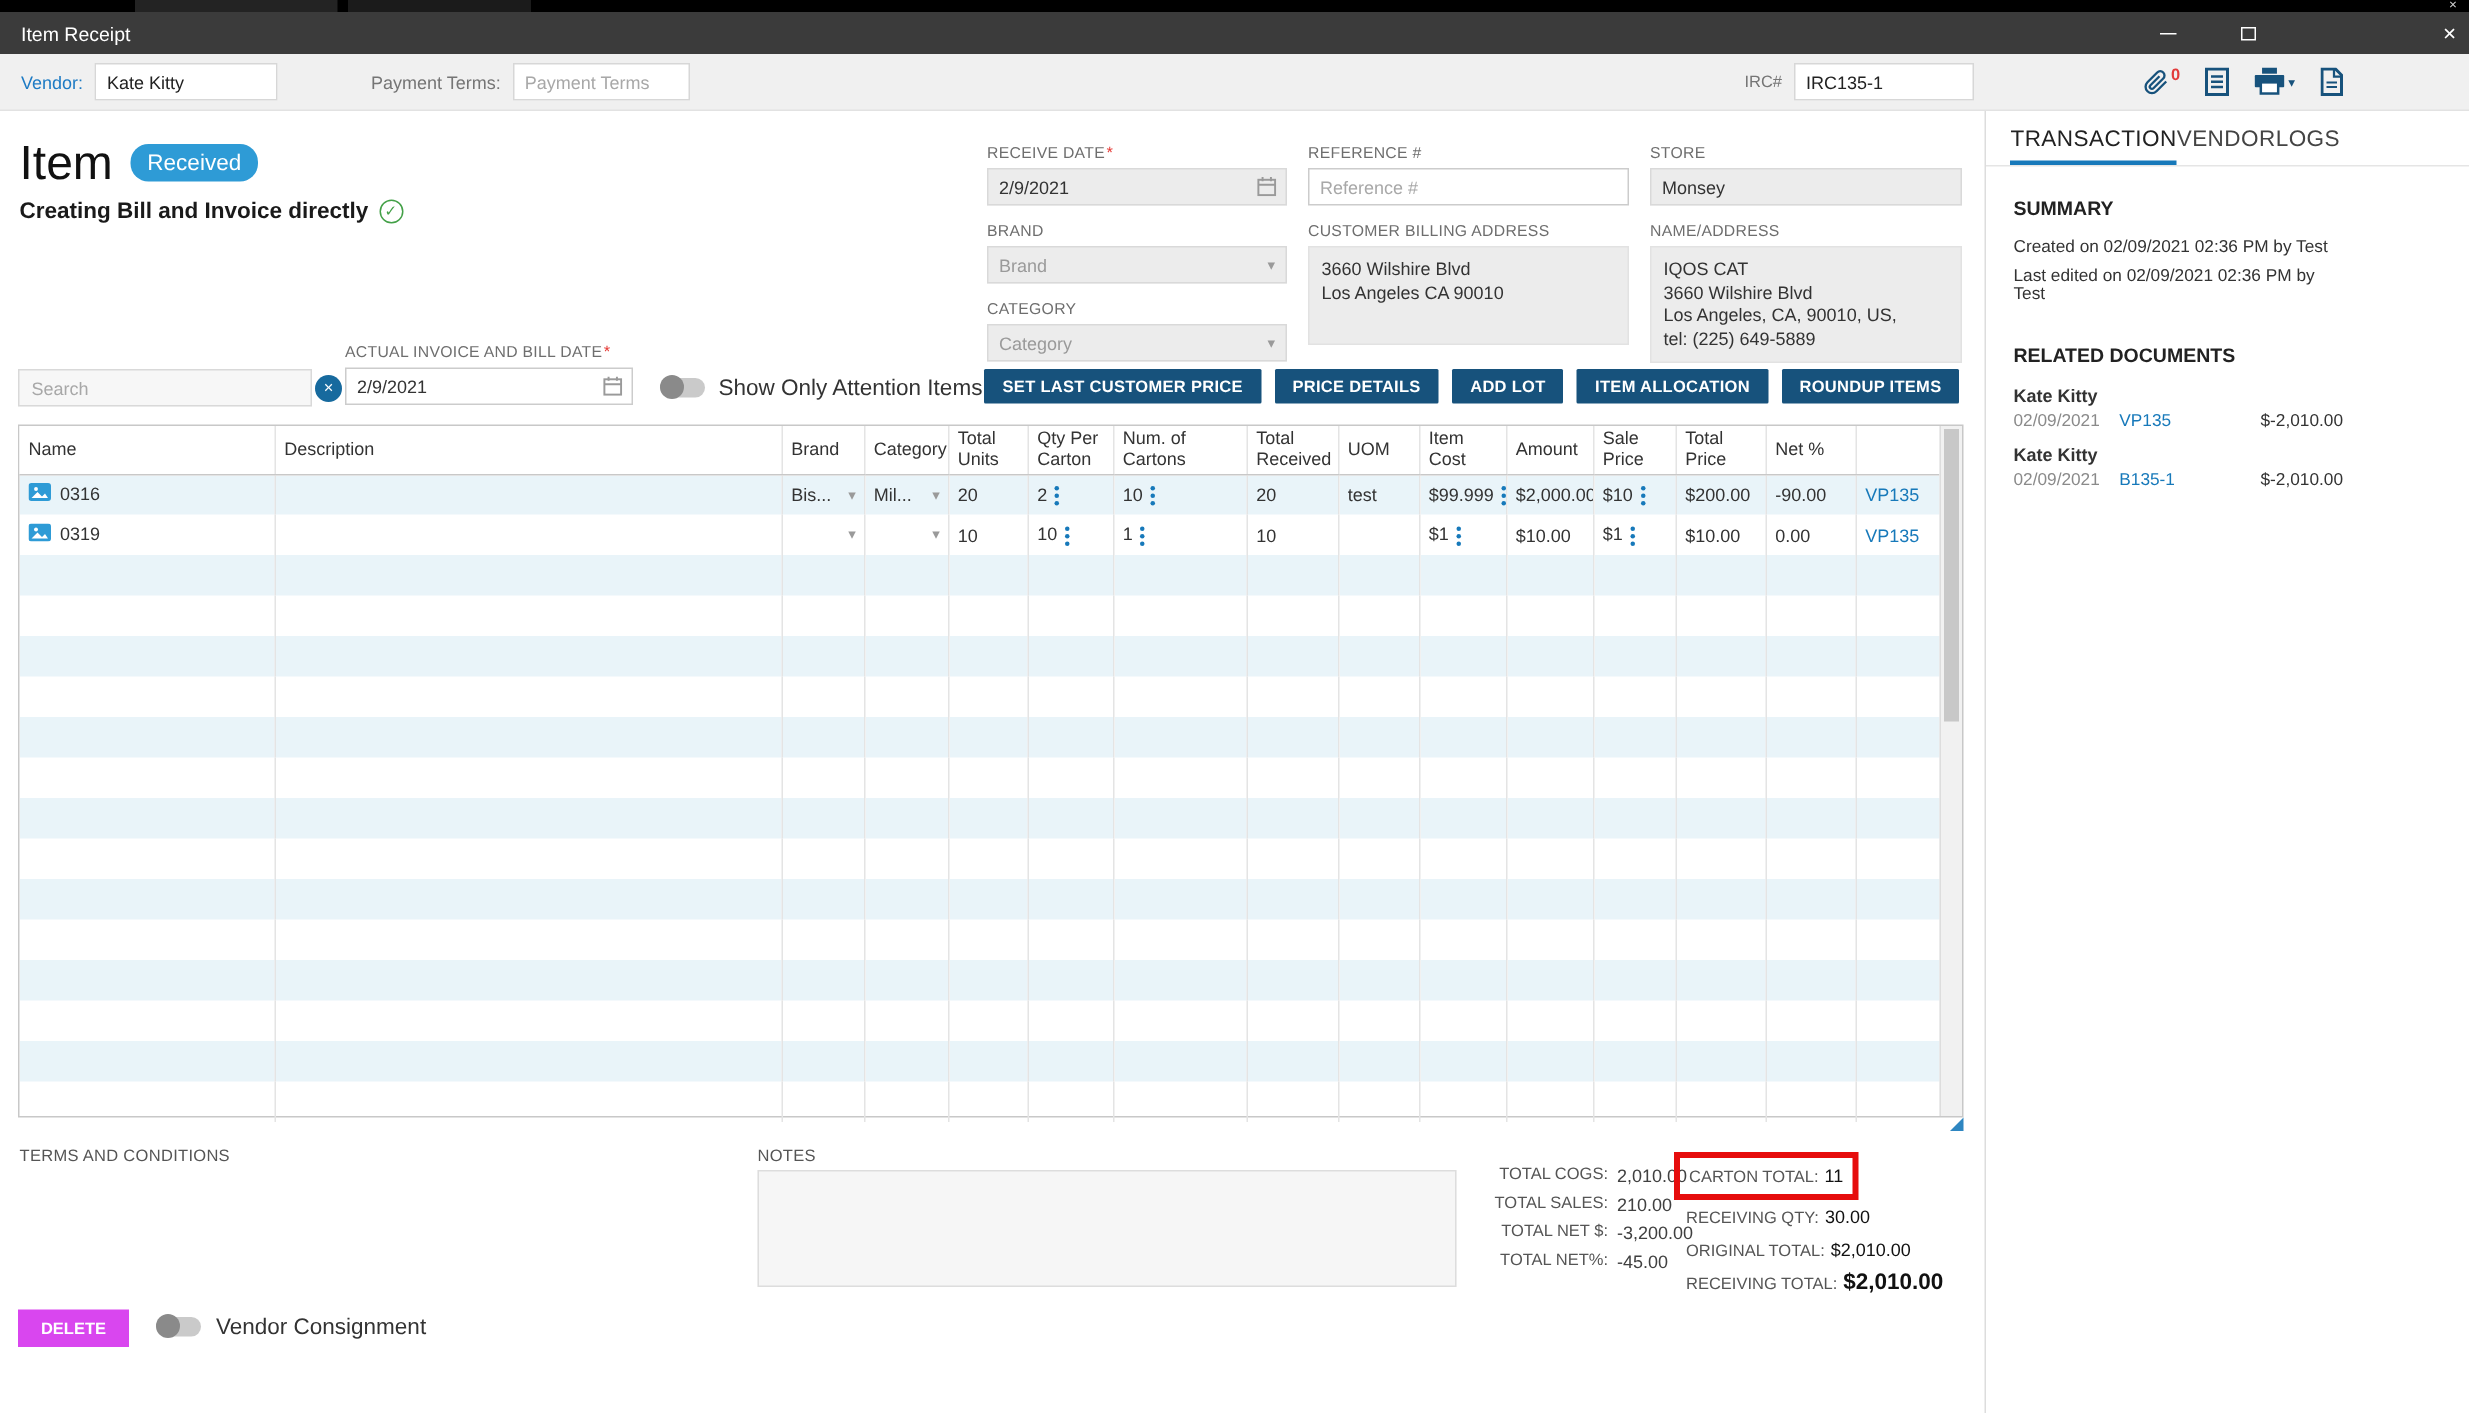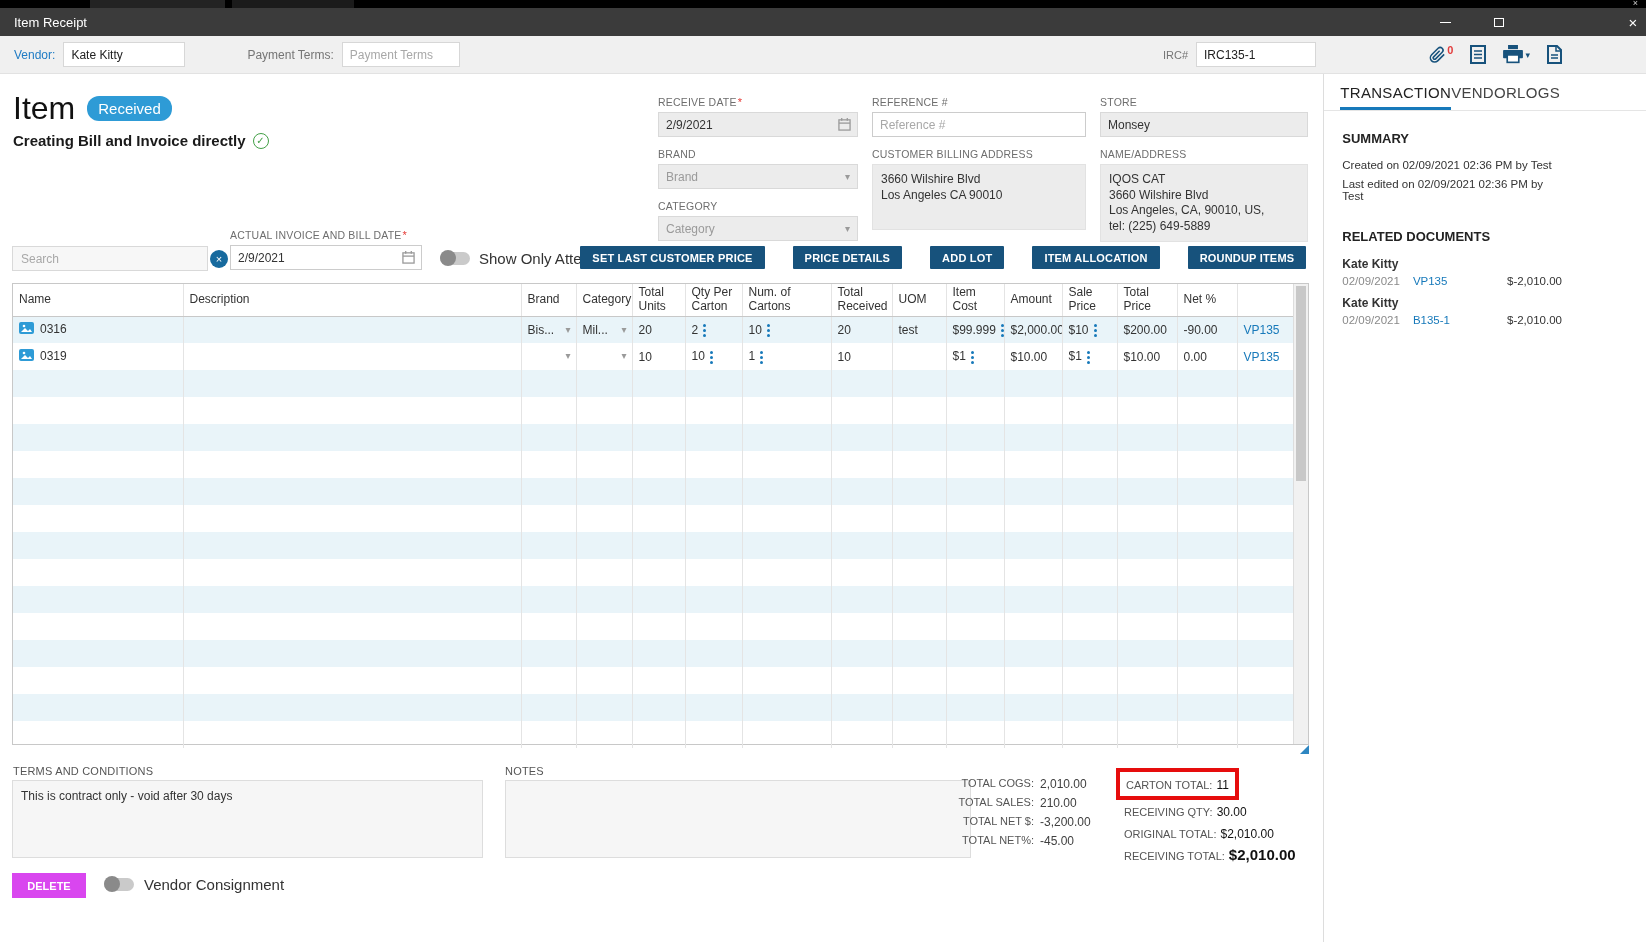--- a/index.html
+++ b/index.html
@@ -76,21 +76,21 @@
   .clear-btn { width:18px; height:18px; border-radius:50%; background:#176a9e; color:#fff;
     font-size:11px; display:flex; align-items:center; justify-content:center; margin-left:2px; cursor:pointer; }
   .date-group { position:absolute; left:230px; top:1px; }
   .date-group .ctl { width:192px; margin-top:3px; }
   .attn-group { position:absolute; left:440px; top:22px; display:flex; align-items:center; gap:9px; }
   .toggle { width:30px; height:13px; background:#cacaca; border-radius:7px; position:relative; cursor:pointer; }
   .toggle .knob { position:absolute; left:0; top:-2px; width:16px; height:16px; border-radius:50%; background:#8a8a8a; }
   .toggle-label { font-size:15px; color:#333; }
   .action-btns { position:absolute; right:17px; top:18px; display:flex; gap:9px; }
   .action-btn { height:23px; background:#17527c; border:none; color:#fff; font-size:11px; font-weight:bold;
-    padding:0 12px; letter-spacing:0.2px; font-family:inherit; cursor:pointer; border-radius:1px;margin-left:19px; }
+    padding:0 12px; letter-spacing:0.2px; font-family:inherit; cursor:pointer; border-radius:1px; }
 
   
   .table-wrap { position:absolute; left:12px; top:209px; width:1297px; height:462px;
     border:1px solid #c8c8c8; display:flex; background:#fff; }
   table.items { border-collapse:collapse; table-layout:fixed; flex:1; width:1280px; }
   .items th { height:30px; font-size:12px; font-weight:normal; color:#333; text-align:left;
     padding:2px 6px; border-right:1px solid #e4e4e4; border-bottom:1px solid #c8c8c8;
     line-height:1.15; vertical-align:middle; background:#fff; }
   .items td { height:27px; font-size:12px; color:#333; padding:0 6px; border-right:1px solid #e4e4e4;
     white-space:nowrap; overflow:hidden; position:relative; }
@@ -107,21 +107,21 @@
     border-left:9px solid transparent; border-bottom:9px solid #2e86c1; }
 
   
   .footer { position:absolute; left:0; top:671px; width:1325px; height:197px; }
   .sec-label { position:absolute; font-size:11px; color:#555; letter-spacing:0.2px; }
   .terms-label { left:13px; top:20px; } .notes-label { left:505px; top:20px; }
   .big-box { position:absolute; top:35px; height:78px; background:#f6f6f6; border:1px solid #ddd;
     font-size:12px; color:#333; padding:8px; resize:none; font-family:inherit; }
   .terms-box { left:12px; width:471px; }
   .notes-box { left:505px; width:466px; }
-  .totals-left { position:absolute; left:952px; top:32px; }
+  .totals-left { position:absolute; left:990px; top:32px; }
   .totals-left .total-row { display:flex; margin-bottom:5px; }
   .totals-left .t-label { width:82px; text-align:right; font-size:11px; color:#555; margin-right:6px; }
   .totals-left .t-value { font-size:12px; color:#404040; }
   .totals-right { position:absolute; left:1124px; top:23px; width:190px; }
   .totals-right .total-row { margin-bottom:4px; }
   .totals-right .t-label { font-size:11px; color:#555; margin-right:4px; }
   .totals-right .t-value { font-size:12px; color:#111; }
   .totals-right .highlighted { border:4px solid #e60d0d; padding:3px 6px; display:inline-block; margin-left:-8px; margin-bottom:2px; }
   .totals-right .big .t-value { font-size:15px; font-weight:bold; }
   .delete-btn { position:absolute; left:12px; top:128px; width:74px; height:25px; background:#d946ef;
@@ -675,21 +675,20 @@
           </tbody>
       </table>
       <div class="vscroll">
         <div class="thumb"></div>
       </div>
       <div class="resize-grip"></div>
     </div>
 
     <div class="footer">
       <div class="sec-label terms-label">TERMS AND CONDITIONS</div>
-      <textarea class="big-box terms-box" style="">This is contract only - void after 30 days</textarea>
       <div class="sec-label notes-label">NOTES</div>
       <textarea class="big-box notes-box" style=""></textarea>
       <div class="totals-left">
           <div class="total-row">
             <span class="t-label">TOTAL COGS:</span>
             <span class="t-value">2,010.00</span>
           </div>
           <div class="total-row">
             <span class="t-label">TOTAL SALES:</span>
             <span class="t-value">210.00</span>

